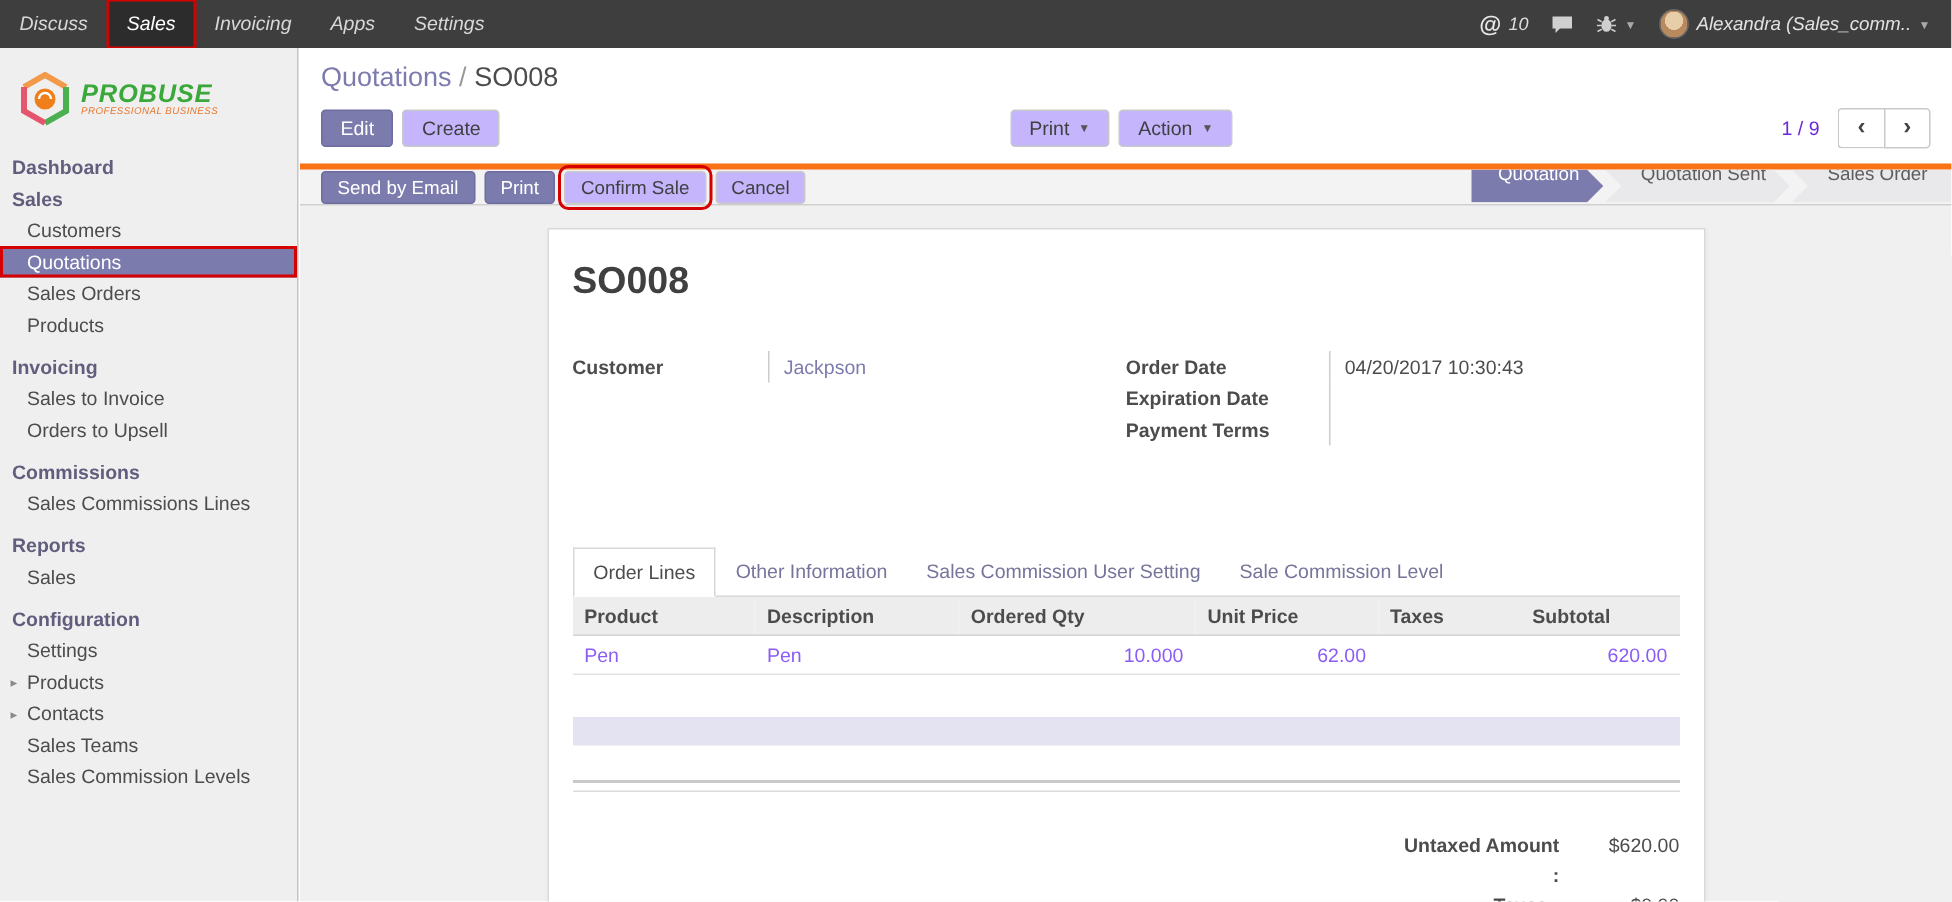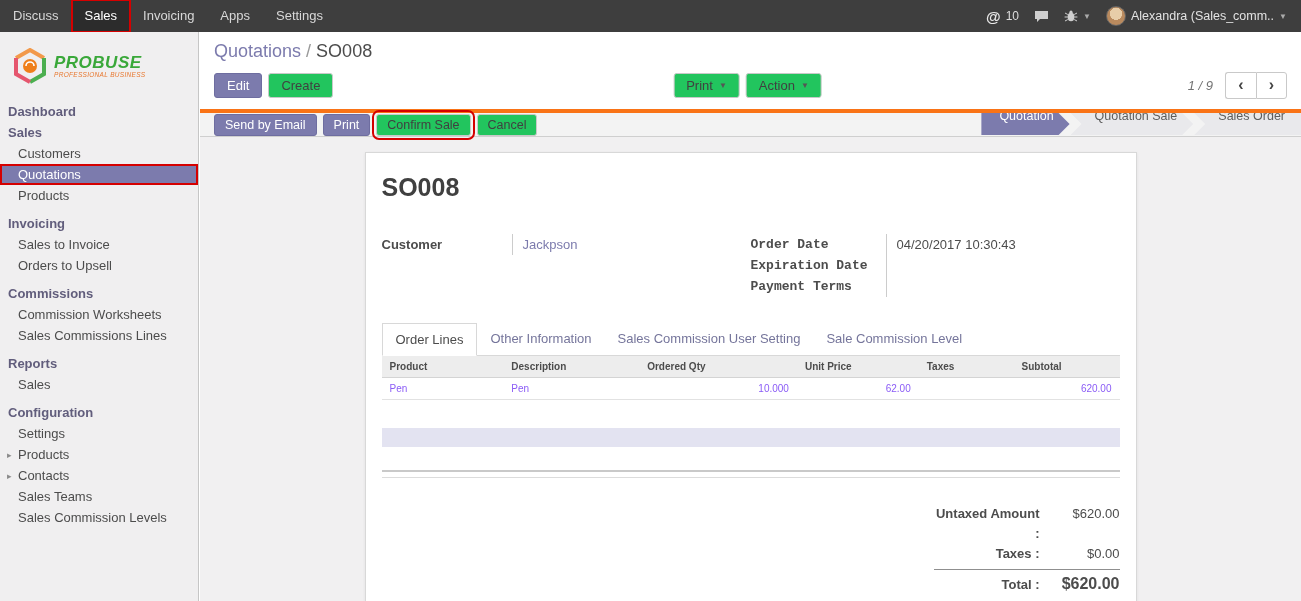--- a/index.html
+++ b/index.html
@@ -3,21 +3,21 @@
 <meta charset="utf-8">
 <style>
   * { box-sizing: border-box; }
   html,body { margin:0; padding:0; }
   body {
     width:1301px; height:601px; overflow:hidden;
     font-family:"Liberation Sans", sans-serif;
     font-size:13px; color:#4c4c4c; background:#fff; position:relative;
   }
   
-  .topbar { height:32px; background:#3e3e3e; display:flex; align-items:stretch; color:#d8d8d8; }
+  .topbar { height:32px; background:#3e3e3e; display:flex; align-items:stretch; color:#d8d8d8;font-style:italic; }
   .menu-item { padding:0 13px; line-height:32px; cursor:pointer; }
   .menu-item.active { background:#2c2c2c; color:#fff; }
   .topbar-right { margin-left:auto; display:flex; align-items:center; gap:15px; padding-right:14px; }
   .tb-group { display:flex; align-items:center; gap:5px; cursor:pointer; }
   .icon-at { font-size:15px; font-weight:bold; color:#e8e8e8; }
   .tb-count { font-size:12px; color:#ddd; }
   .caret { font-size:8px; color:#aaa; }
   .avatar { width:20px; height:20px; border-radius:50%; background:radial-gradient(circle at 50% 38%, #e7cda8 0 42%, #b98a5e 43% 100%); border:1px solid #666; }
   .user-name { font-size:12.5px; color:#e2e2e2; }
   svg.tb-icon { display:block; }
@@ -36,25 +36,25 @@
   .menu-item-row { padding:3px 8px 3px 18px; color:#4c4c4c; cursor:pointer; position:relative; line-height:15px; }
   .menu-item-row.active { background:#7c7bad; color:#fff; }
   .expand-icon { position:absolute; left:7px; top:4px; font-size:9px; color:#8a8a8a; }
   
   .content { position:absolute; left:200px; top:32px; right:0; bottom:0; background:#f1f0f1; }
   .control-panel { background:#fff; padding:6px 14px 10px; }
   .breadcrumb { font-size:18px; color:#999; margin:3px 0 9px; }
   .breadcrumb .parent { color:#7c7bad; cursor:pointer; }
   .breadcrumb .current { color:#4c4c4c; }
   .cp-row { display:flex; align-items:center; position:relative; height:28px; }
-  .btn { display:inline-flex; align-items:center; gap:6px; padding:4px 12px; font-size:13px; border:1px solid #c9c9c9; border-radius:3px; background:#22c55e; color:#404040; cursor:pointer; margin-right:6px; font-family:inherit; }
+  .btn { display:inline-flex; align-items:center; gap:6px; padding:4px 12px; font-size:13px; border:1px solid #c9c9c9; border-radius:3px; background:#c4b5fd; color:#404040; cursor:pointer; margin-right:6px; font-family:inherit; }
   .btn-primary { background:#7c7bad; border-color:#6e6da0; color:#fff; }
   .center-group { position:absolute; left:50%; transform:translateX(-50%); display:flex; }
   .pager { margin-left:auto; display:flex; align-items:center; gap:12px; }
-  .pager-text { color:#737373;font-style:italic; }
+  .pager-text { color:#6d28d9; }
   .pager-btns { display:flex; }
   .pager-btn { width:31px; height:27px; border:1px solid #c9c9c9; background:#fff; display:flex; align-items:center; justify-content:center; font-size:16px; font-weight:bold; color:#444; cursor:pointer; }
   .pager-btn.prev { border-radius:3px 0 0 3px; border-right:none; }
   .pager-btn.next { border-radius:0 3px 3px 0; }
   
   .statusbar { background:#f3f3f3; border-bottom:1px solid #cfcfcf; border-top:4px solid #f97316; display:flex; align-items:center; padding-left:14px; height:28px; position:relative; }
   .btn-sm { padding:3px 10px; font-size:12.5px; }
   .steps { position:absolute; right:0; top:0; bottom:1px; display:flex; }
   .step { display:flex; align-items:center; padding:0 16px 16px 24px; background:#e9e9ec; color:#5d5d5d; font-size:12.5px; margin-left:1px; cursor:pointer;
           clip-path:polygon(0 0, calc(100% - 11px) 0, 100% 50%, calc(100% - 11px) 100%, 0 100%, 11px 50%); }
@@ -62,28 +62,28 @@
   .step.last { clip-path:polygon(0 0, 100% 0, 100% 100%, 0 100%, 11px 50%); padding-right:16px; }
   .step.active { background:#7c7bad; color:#fff; }
   
   .form-area { padding-top:15px; height:471px; overflow:hidden; }
   .sheet { width:772px; margin:0 auto; background:#fff; border:1px solid #d8d8d8; box-shadow:0 1px 3px rgba(0,0,0,.07); padding:14px 16px 22px; min-height:435px; }
   .sheet-title { font-size:25px; font-weight:bold; color:#404040; margin:6px 0 32px; }
   .field-groups { display:flex; }
   .fgroup { width:50%; }
   .frow { display:flex; min-height:21px; line-height:21px; }
   .flabel { width:130px; font-weight:bold; color:#4c4c4c; flex:none; }
-  .fgroup.right .flabel { width:135px;font-family:Liberation Mono, monospace; }
+  .fgroup.right .flabel { width:135px; }
   .fval { border-left:1px solid #ccc; padding-left:10px; flex:1; }
   .fval.link { color:#7c7bad; cursor:pointer; }
   .notebook { margin-top:26px; }
   .tabs { display:flex; border-bottom:1px solid #d8d8d8; }
-  .tab { padding:8px 13px; color:#75759b; cursor:pointer; margin-bottom:-1px; }
+  .tab { padding:8px 13px; color:#75759b; cursor:pointer; margin-bottom:-1px;margin-top:42px; }
   .tab.active { color:#4c4c4c; background:#fff; border:1px solid #d8d8d8; border-bottom:1px solid #fff; }
-  table.olist { width:100%; border-collapse:collapse; font-size:10px; }
+  table.olist { width:100%; border-collapse:collapse; font-size:13px; }
   .olist th { background:#ededed; border-bottom:1px solid #d4d4d4; padding:5px 8px; text-align:left; font-weight:bold; color:#4c4c4c; }
   .olist td { padding:5px 8px; border-bottom:1px solid #e2e2e2; color:#8b5cf6; }
   .num { text-align:right; }
   .cell-link { color:#7c7bad; cursor:pointer; }
   .sep-band { height:19px; background:#e3e3f1; margin-top:28px; }
   .rule-thick { border-top:2px solid #c9c9c9; margin-top:23px; }
   .rule-thin { border-top:1px solid #dcdcdc; margin-top:5px; }
   .totals { margin-top:26px; margin-left:auto; width:186px; }
   .trow { display:flex; line-height:20px; align-items:baseline; }
   .tlabel { flex:1; text-align:right; font-weight:bold; color:#4c4c4c; }
@@ -143,32 +143,32 @@
   </div>
 
   <div class="menu-section">
     <div class="section-label">Dashboard</div>
   </div>
 
   <div class="menu-section joined">
     <div class="section-label">Sales</div>
     <div class="menu-item-row">Customers</div>
     <div class="menu-item-row active red-box-in">Quotations</div>
+    <div class="menu-item-row">Sales Orders</div>
     <div class="menu-item-row">Products</div>
   </div>
 
   <div class="menu-section">
     <div class="section-label">Invoicing</div>
     <div class="menu-item-row">Sales to Invoice</div>
     <div class="menu-item-row">Orders to Upsell</div>
   </div>
 
   <div class="menu-section">
     <div class="section-label">Commissions</div>
-    <div class="menu-item-row">Commission Worksheets</div>
     <div class="menu-item-row">Sales Commissions Lines</div>
   </div>
 
   <div class="menu-section">
     <div class="section-label">Reports</div>
     <div class="menu-item-row">Sales</div>
   </div>
 
   <div class="menu-section">
     <div class="section-label">Configuration</div>
@@ -215,21 +215,21 @@
     </div>
   </div>
 
   <div class="statusbar">
     <button class="btn btn-sm btn-primary">Send by Email</button>
     <button class="btn btn-sm btn-primary">Print</button>
     <button class="btn btn-sm red-box-out">Confirm Sale</button>
     <button class="btn btn-sm">Cancel</button>
     <div class="steps">
       <div class="step first active">Quotation</div>
-      <div class="step">Quotation Sale</div>
+      <div class="step">Quotation Sent</div>
       <div class="step last">Sales Order</div>
     </div>
   </div>
 
   <div class="form-area">
     <div class="sheet">
       <div class="sheet-title">SO008</div>
 
       <div class="field-groups">
         <div class="fgroup left">

